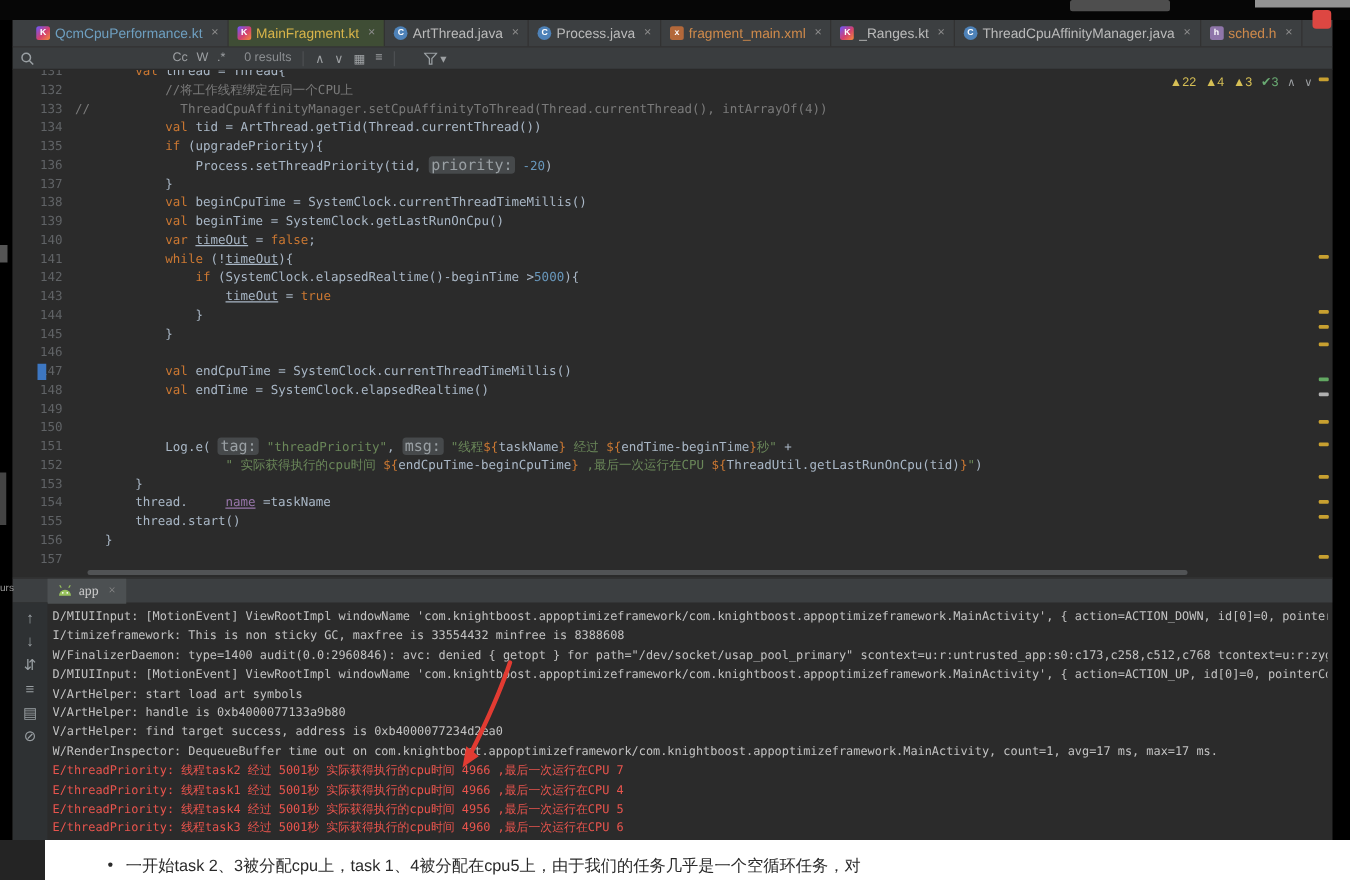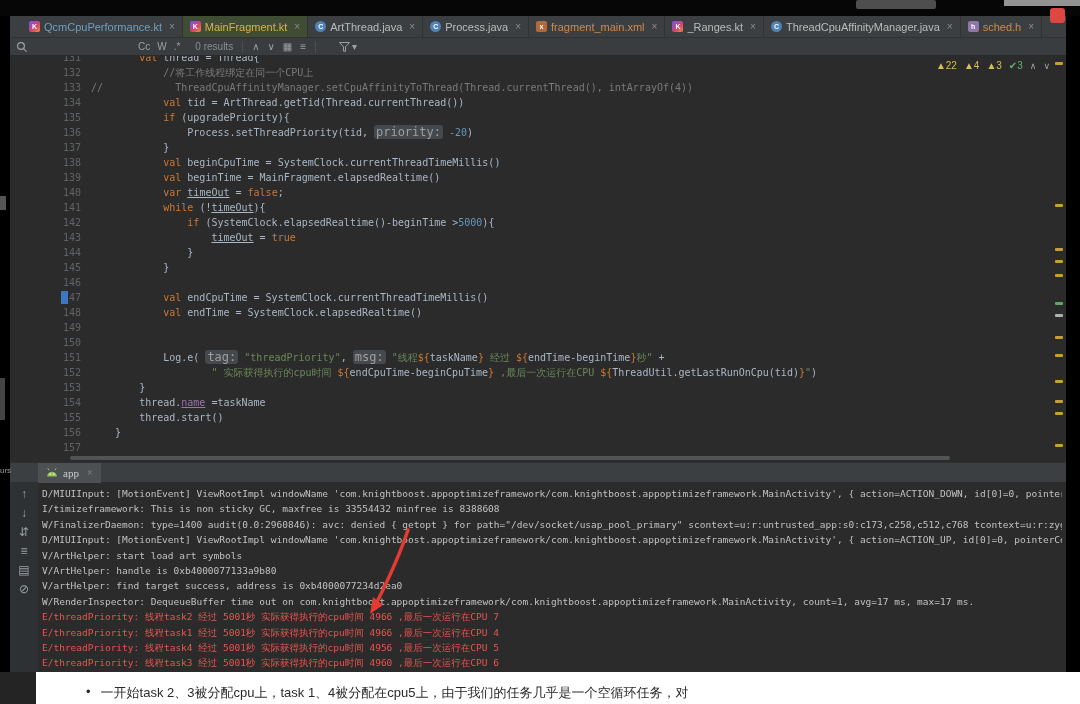--- a/index.html
+++ b/index.html
@@ -29,30 +29,30 @@
   
   .findbar{position:absolute;left:0;top:22px;right:0;height:18px;background:#3a3d3f;border-bottom:1px solid #2a2a2a;display:flex;align-items:center;gap:9px;padding-left:6px;box-sizing:border-box;font-size:10px;color:#9da0a3;}
   .search-input{width:92px;height:12px;}
   .fb-toggle{color:#9da0a3;letter-spacing:0;}
   .fb-results{color:#8a8d90;margin-left:6px;}
   .fb-ic{color:#9da0a3;font-size:10px;}
   .fb-div{width:1px;height:12px;background:#4c4f52;}
   .funnel-wrap{display:flex;align-items:center;gap:2px;margin-left:14px;}
   
   .editor{position:absolute;left:0;top:40px;right:0;height:406px;background:#2b2b2b;overflow:hidden;}
-  .code-area{position:absolute;left:0;top:-6px;right:14px;font-family:"DejaVu Sans Mono",monospace;padding-left:31px;}
+  .code-area{position:absolute;left:0;top:-6px;right:14px;font-family:"DejaVu Sans Mono",monospace;}
   .code-line{display:flex;height:15px;line-height:15px;position:relative;padding-left:6px;}
   .ln{flex:0 0 34px;text-align:right;padding-right:10px;color:#606366;font-size:10px;}
   .code{white-space:pre;font-size:10px;color:#a9b7c6;}
   .seg{white-space:pre;}
   .seg.kw{color:#cc7832;}
   .seg.cmt{color:#7a7a7a;}
   .seg.str{color:#6a8759;}
   .seg.num{color:#6897bb;}
-  .seg.prop{color:#9876aa;}
+  .seg.prop{color:#9876aa;margin-left:30px;}
   .seg.u{text-decoration:underline;}
   .seg.hint{background:#46494b;color:#9aa0a4;border-radius:3px;padding:0 2px;font-size:12px;}
   .gutter-marker{position:absolute;left:20px;top:1px;width:7px;height:13px;background:#3d77c2;}
   .inspections{position:absolute;top:44px;right:16px;display:flex;gap:7px;align-items:center;font-size:10px;z-index:6;}
   .insp-chev{color:#9da0a3;font-size:9px;}
   .error-stripe{position:absolute;top:40px;right:0;width:14px;height:406px;z-index:5;}
   .tick{position:absolute;right:3px;width:8px;height:3px;border-radius:1px;background:#c8a030;}
   .hscroll{position:absolute;top:440px;left:60px;width:880px;height:4px;background:#515355;border-radius:2px;z-index:6;}
   
   .console-header{position:absolute;left:0;top:446px;right:0;height:20px;background:#3c3f41;border-top:1px solid #2f2f2f;display:flex;align-items:center;box-sizing:border-box;}
@@ -186,21 +186,21 @@
           <div class="code-line">
             <span class="ln">137</span>
             <span class="code"><span class="seg ">            }</span></span>
           </div>
           <div class="code-line">
             <span class="ln">138</span>
             <span class="code"><span class="seg ">            </span><span class="seg kw">val</span><span class="seg "> beginCpuTime = SystemClock.currentThreadTimeMillis()</span></span>
           </div>
           <div class="code-line">
             <span class="ln">139</span>
-            <span class="code"><span class="seg ">            </span><span class="seg kw">val</span><span class="seg "> beginTime = MainFragment.elapsedRealtime()</span></span>
+            <span class="code"><span class="seg ">            </span><span class="seg kw">val</span><span class="seg "> beginTime = SystemClock.getLastRunOnCpu()</span></span>
           </div>
           <div class="code-line">
             <span class="ln">140</span>
             <span class="code"><span class="seg ">            </span><span class="seg kw">var</span><span class="seg "> </span><span class="seg u">timeOut</span><span class="seg "> = </span><span class="seg kw">false</span><span class="seg ">;</span></span>
           </div>
           <div class="code-line">
             <span class="ln">141</span>
             <span class="code"><span class="seg ">            </span><span class="seg kw">while</span><span class="seg "> (!</span><span class="seg u">timeOut</span><span class="seg ">){</span></span>
           </div>
           <div class="code-line">

